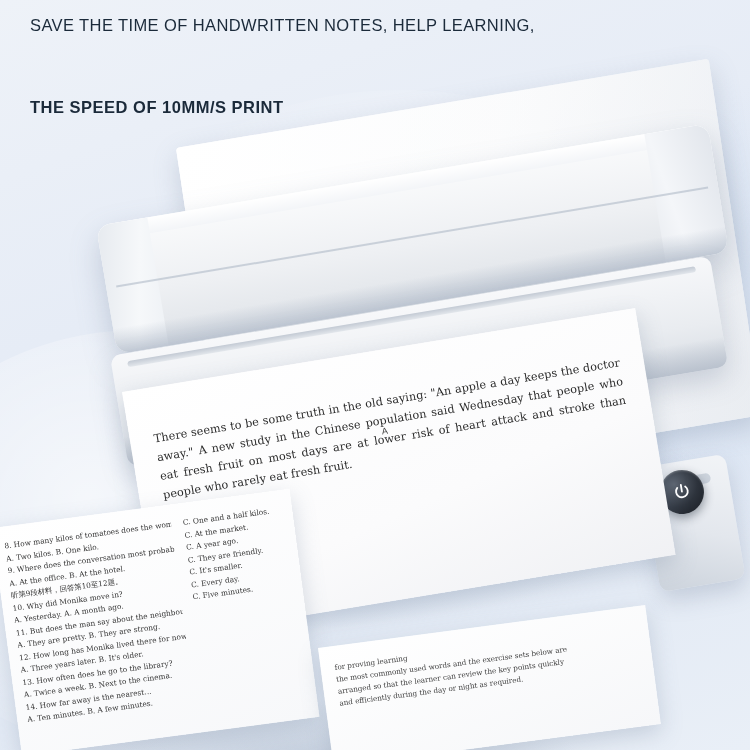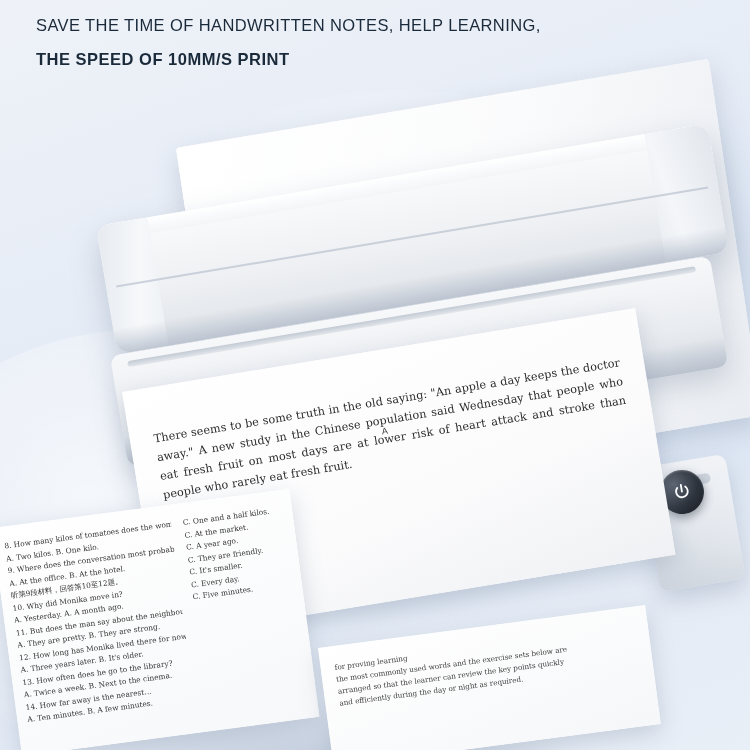--- a/index.html
+++ b/index.html
@@ -34,35 +34,36 @@
     background: radial-gradient(circle at 50% 50%, rgba(214,226,243,0.85), rgba(214,226,243,0) 70%);
   }
   .bg-glow.c {
     left: 120px; top: 90px; width: 560px; height: 380px;
     background: radial-gradient(circle at 50% 50%, rgba(255,255,255,0.5), rgba(255,255,255,0) 72%);
   }
 
   
   .headline {
     position: absolute;
-    left: 36px;
+    left: 30px;
     top: 0;
     width: 680px;
     padding-top: 8px;
   }
   .headline .line {
     color: #1b2a3a;
     font-size: 16.5px;
     letter-spacing: 0.4px;
     line-height: 34px;
     white-space: nowrap;
   }
   .headline .line.bold {
     font-weight: bold;
     letter-spacing: 0.5px;
+    margin-top: 48px;
   }
 
   
   #printer-assembly {
     position: absolute;
     left: 0;
     top: 0;
     width: 750px;
     height: 750px;
   }

